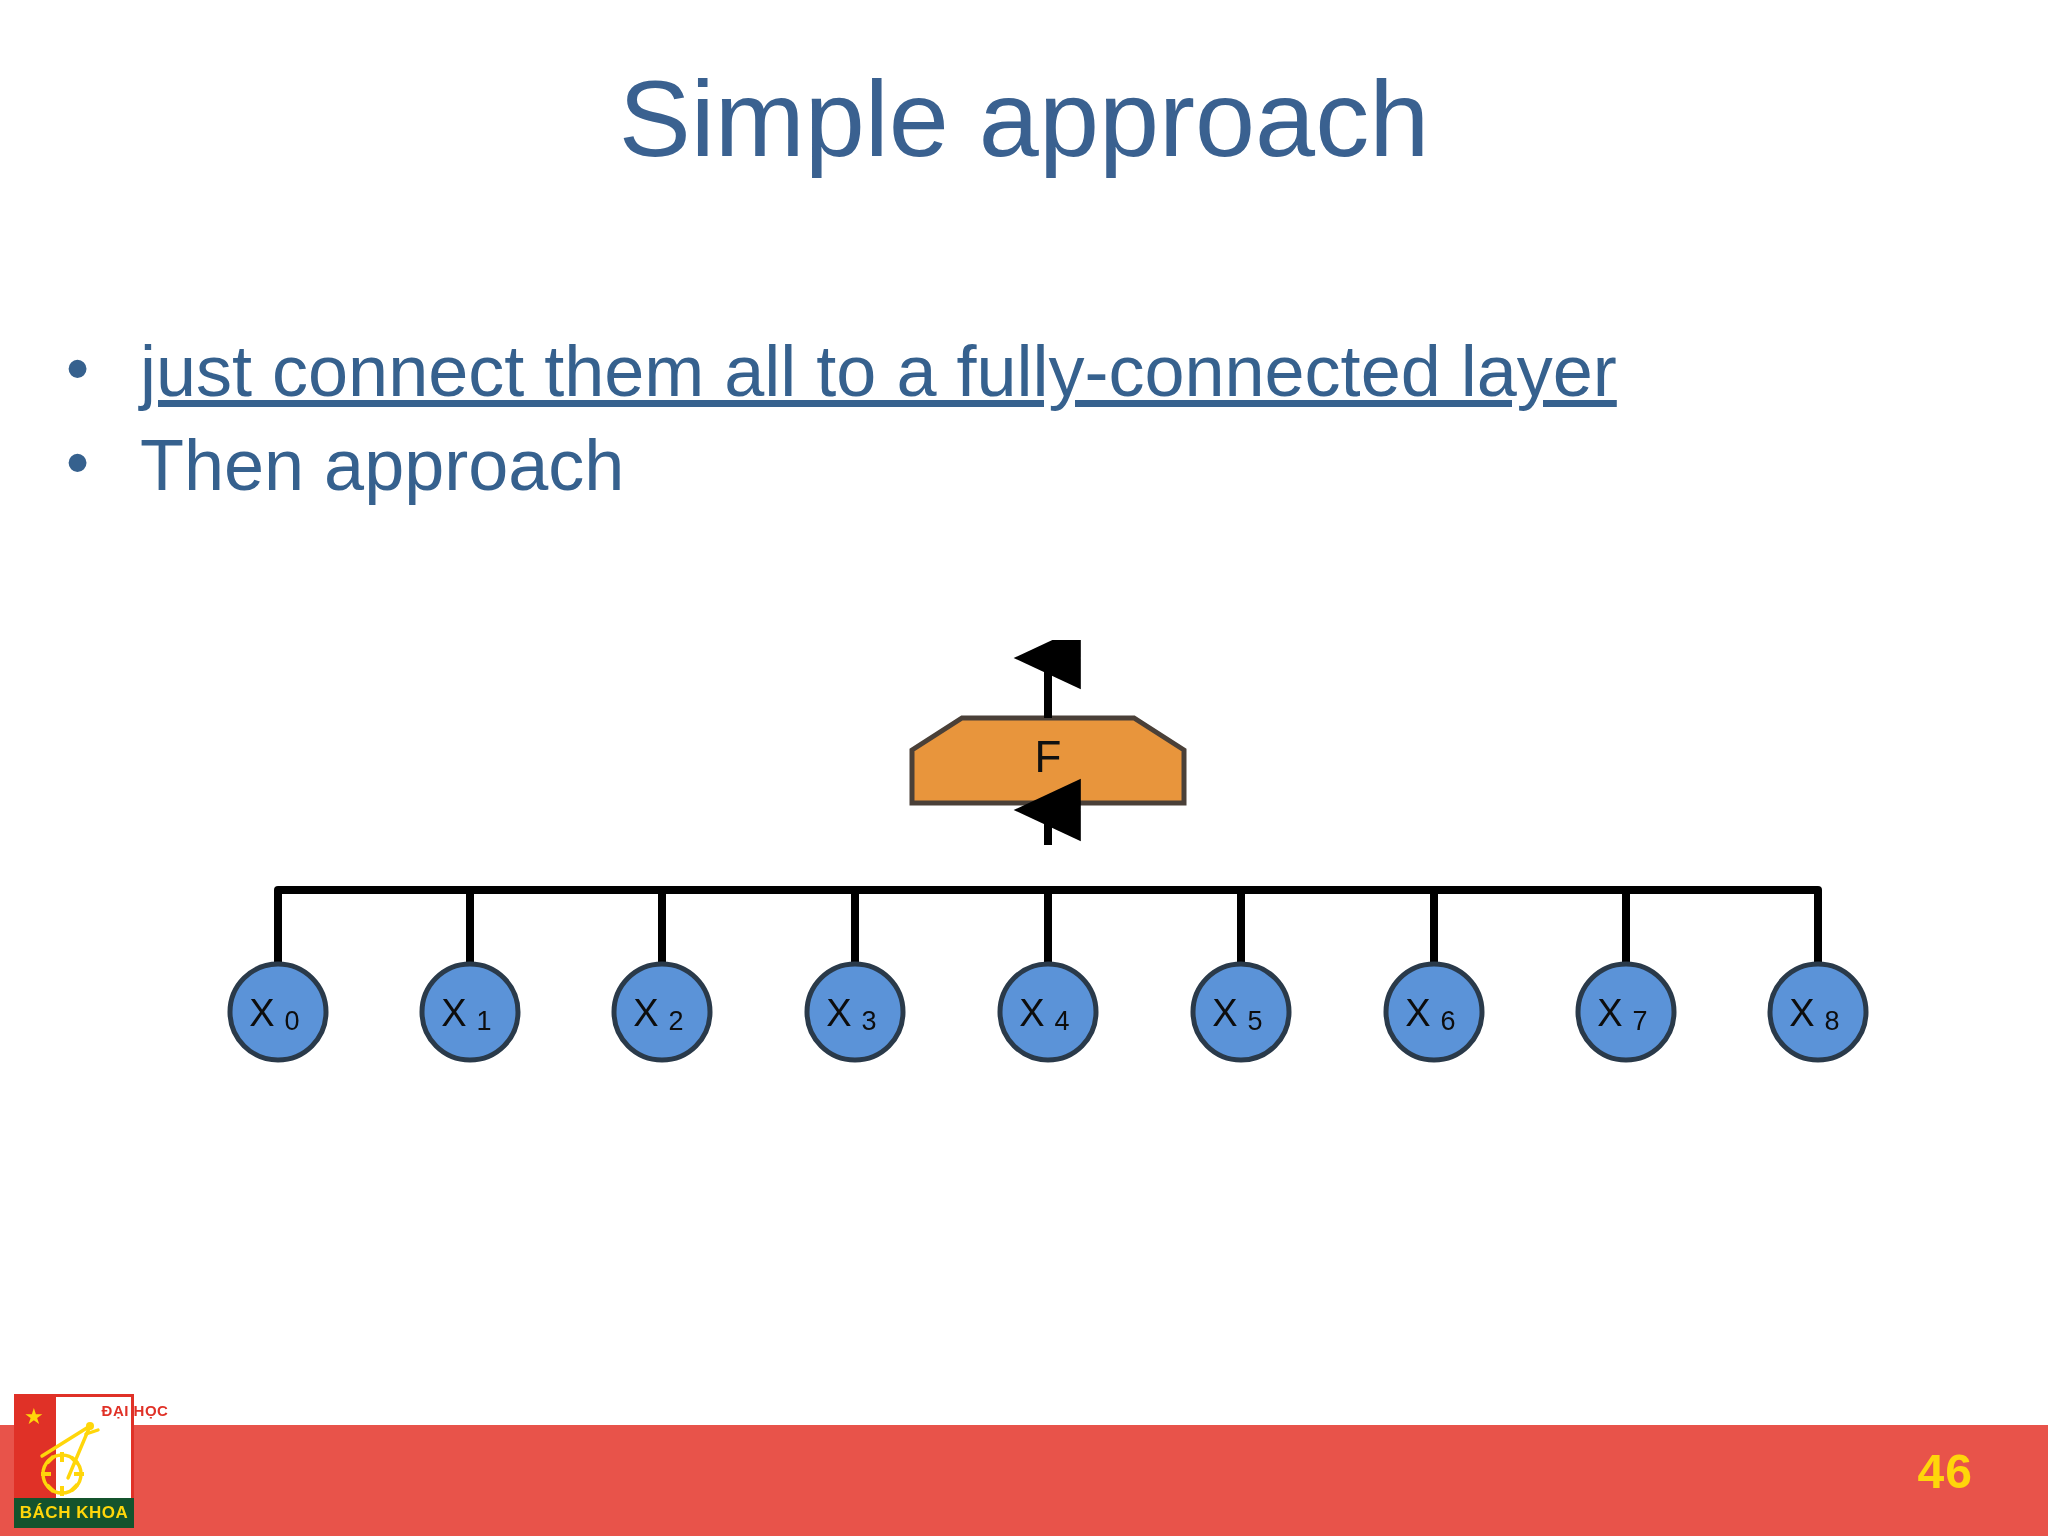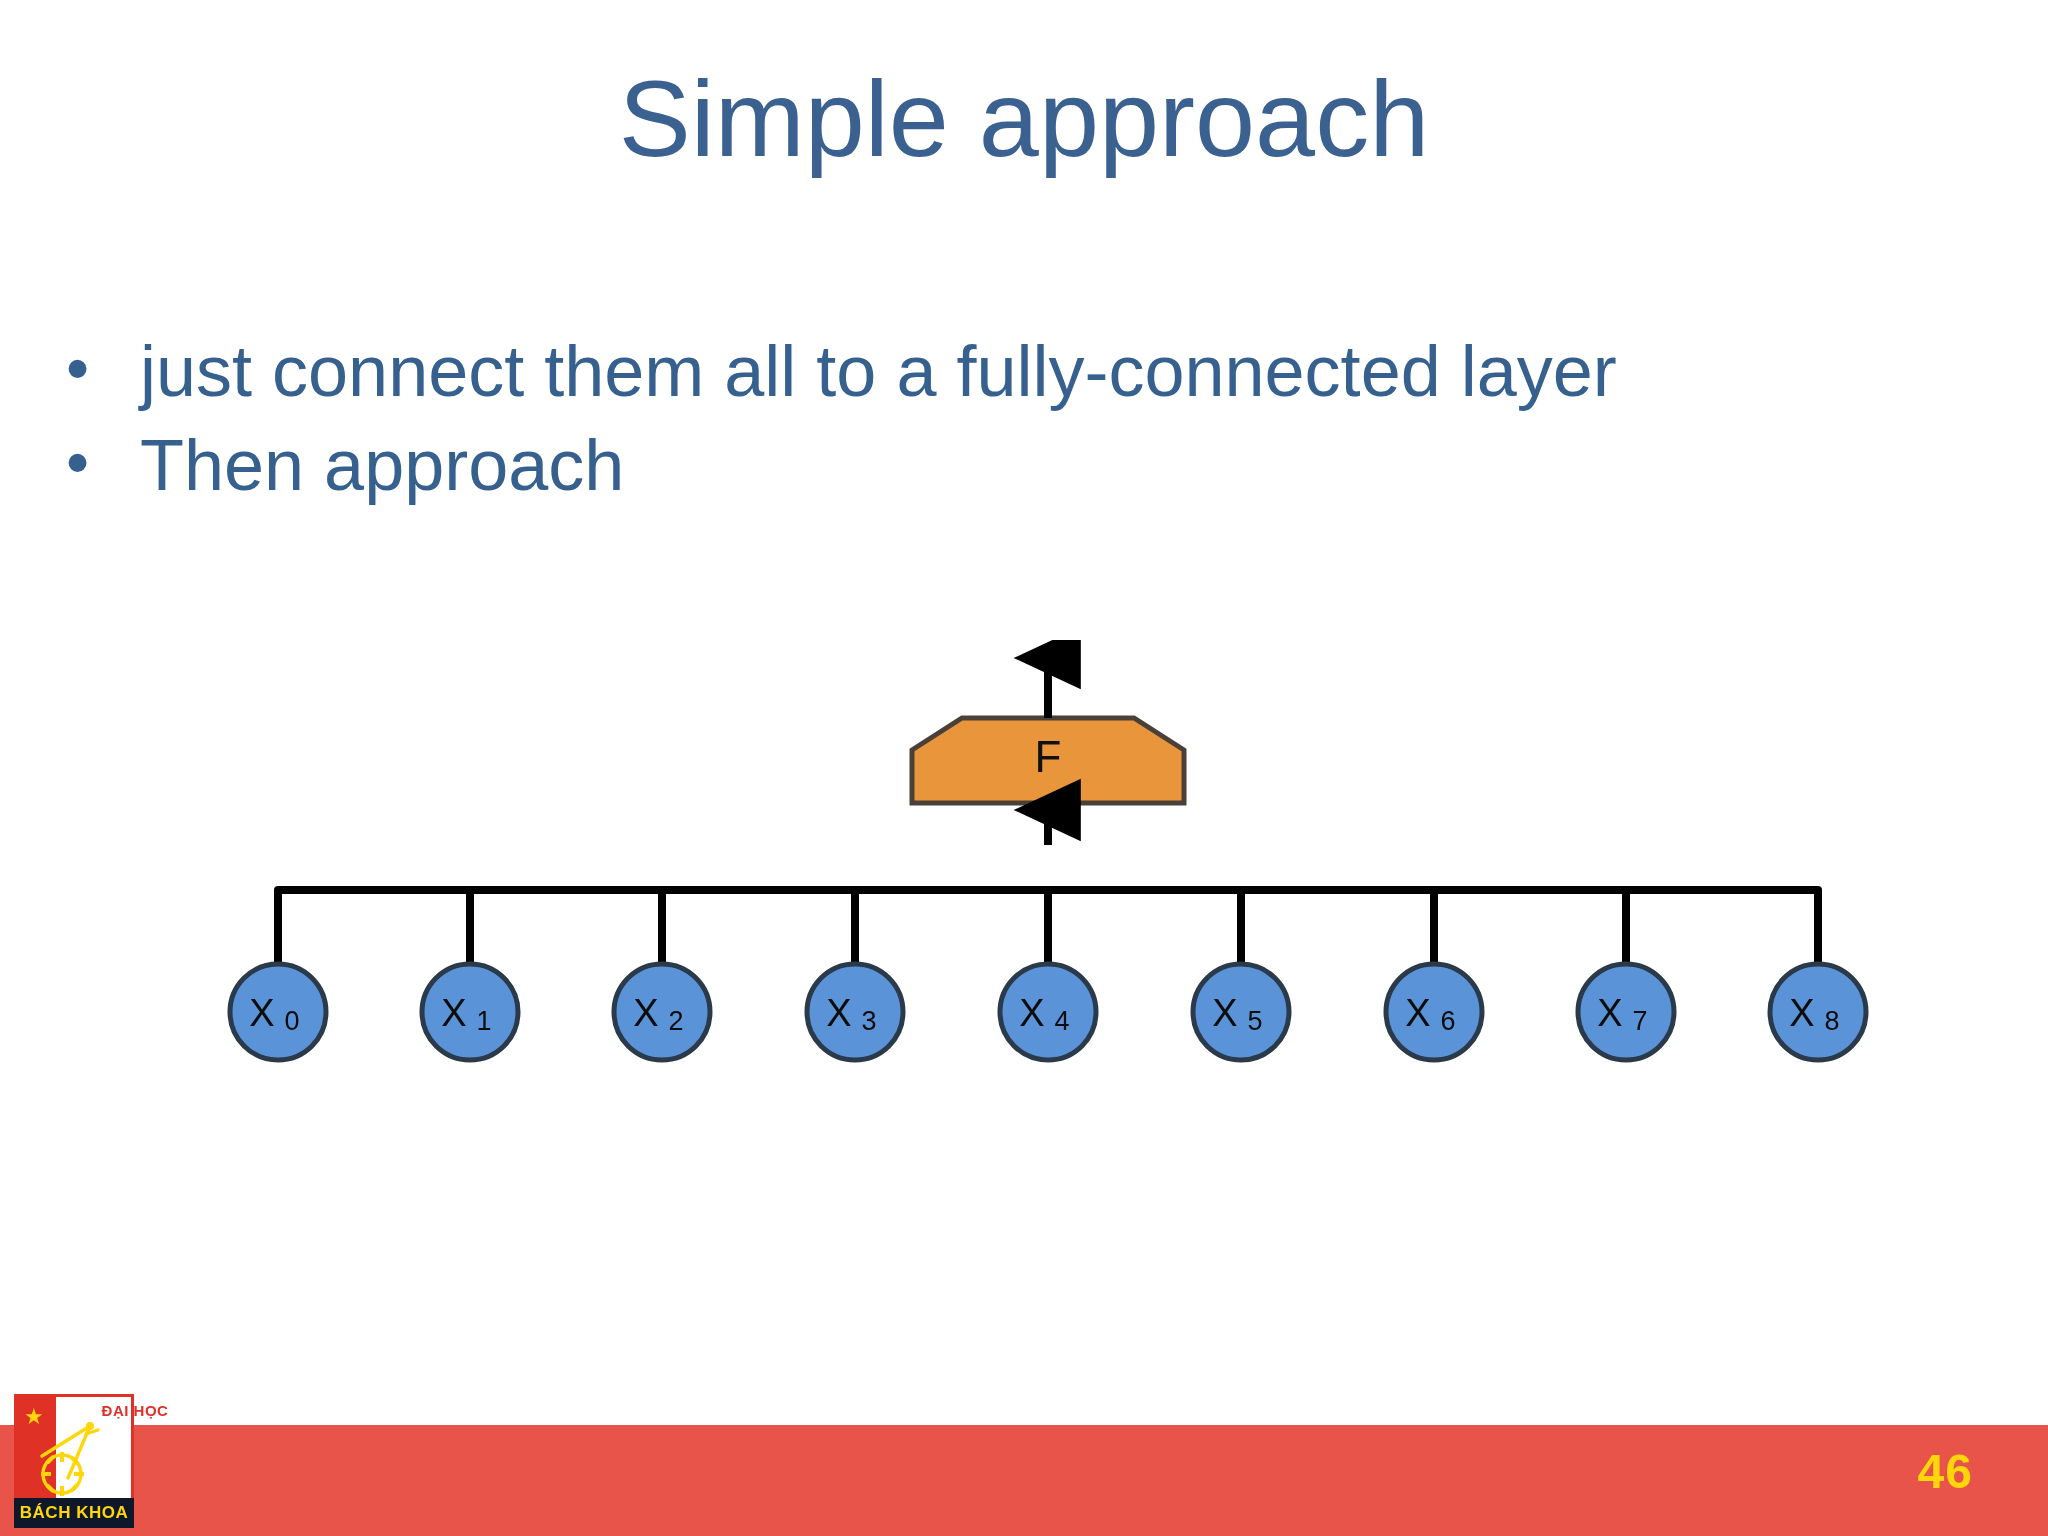--- a/index.html
+++ b/index.html
@@ -57,21 +57,21 @@
     left: 16px;
     top: 0;
     font-size: 66px;
     line-height: 1.16;
     color: #36618e;
   }
   .bullet .btext {
     display: block;
     max-width: 1800px;
   }
-  #bullet-0 .btext { max-width: 1810px; }
+  #bullet-0 .btext { max-width: 1810px; text-decoration: underline; }
 
   
   #diagram {
     position: absolute;
     left: 0;
     top: 640px;
     width: 2048px;
     height: 480px;
   }
   #diagram svg {
@@ -163,21 +163,21 @@
     top: 22px;
     width: 112px;
     height: 86px;
   }
   #logo .logo-banner {
     position: absolute;
     left: 0;
     top: 104px;
     width: 120px;
     height: 30px;
-    background: #0f172a;
+    background: #14532d;
     display: flex;
     align-items: center;
     justify-content: center;
   }
   #logo .logo-banner span {
     color: #ffd60a;
     font-size: 17px;
     font-weight: bold;
     letter-spacing: 0.5px;
     white-space: nowrap;

